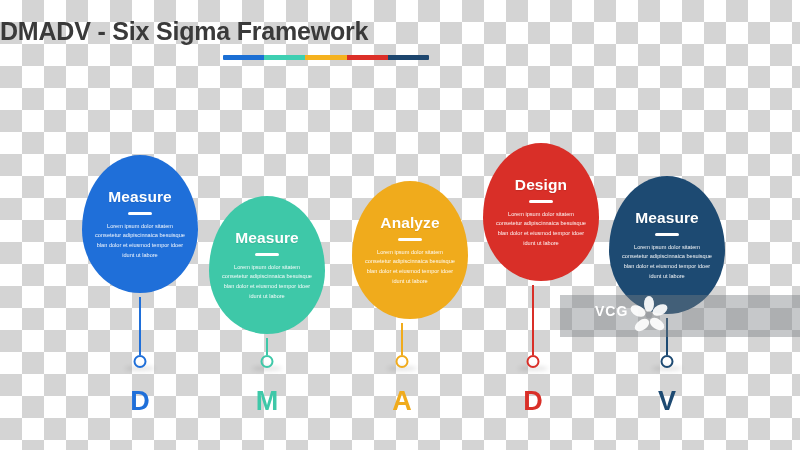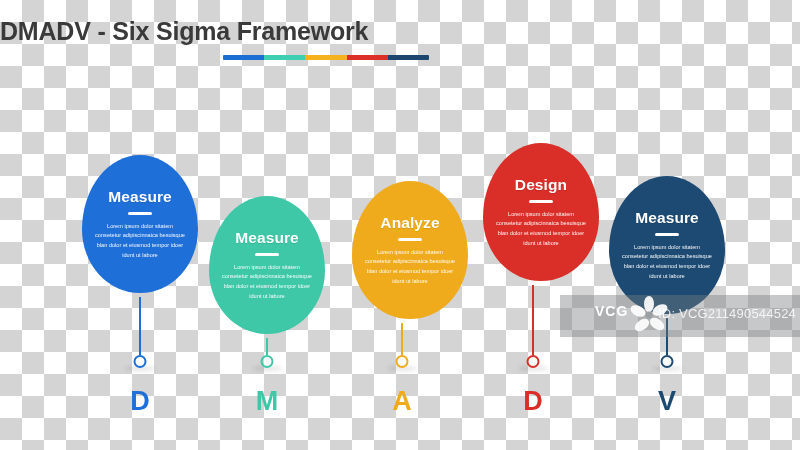--- a/index.html
+++ b/index.html
@@ -235,15 +235,14 @@
   <svg id="wm-flower" viewBox="0 0 44 44">
     <g fill="#ffffff" opacity="0.92">
       <ellipse cx="22" cy="10" rx="5" ry="8" transform="rotate(0 22 10)"></ellipse>
       <ellipse cx="33" cy="16" rx="5" ry="8" transform="rotate(62 33 16)"></ellipse>
       <ellipse cx="30" cy="30" rx="5" ry="8" transform="rotate(125 30 30)"></ellipse>
       <ellipse cx="15" cy="31" rx="5" ry="8" transform="rotate(-125 15 31)"></ellipse>
       <ellipse cx="11" cy="17" rx="5" ry="8" transform="rotate(-62 11 17)"></ellipse>
       <circle cx="22" cy="21" r="3.4" fill="#9a9da1"></circle>
     </g>
   </svg>
-  <div id="wm-id">ID: VCG211490544524</div>
 
 </div>
 
 </body></html>

